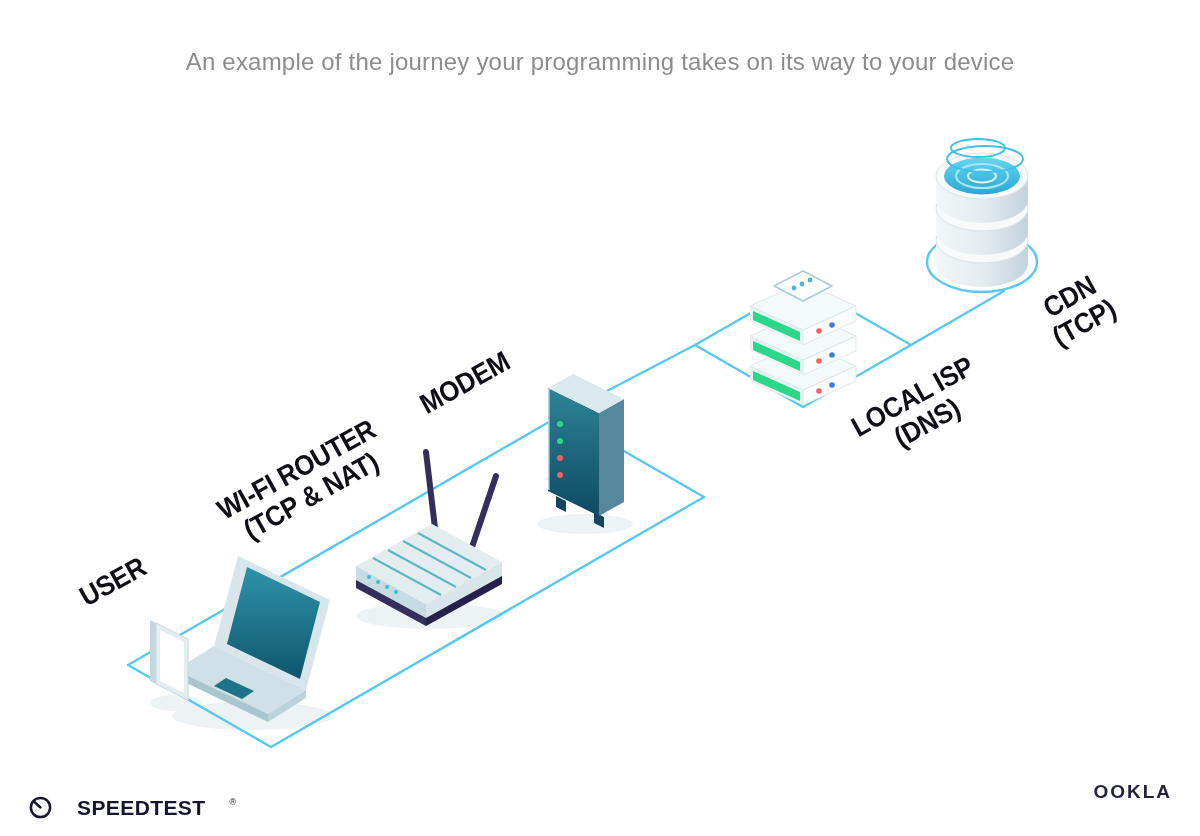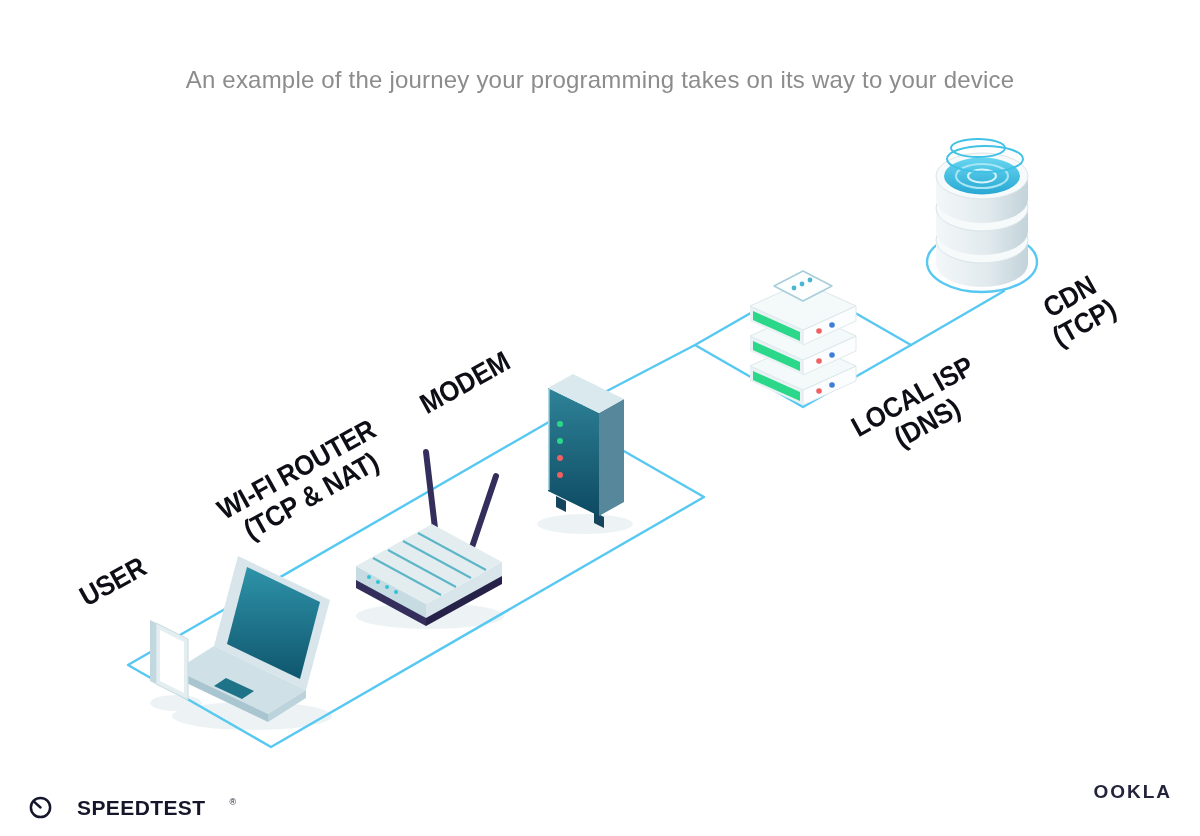--- a/index.html
+++ b/index.html
@@ -1,21 +1,21 @@
 <!DOCTYPE html>
 <html><head>
 <meta charset="utf-8">
 <style>
   *{margin:0;padding:0;box-sizing:border-box;}
   html,body{background:#ffffff;}
   .canvas{position:relative;width:1200px;height:836px;background:#ffffff;overflow:hidden;
           font-family:"Liberation Sans",sans-serif;}
   .header{position:absolute;top:38px;left:0;width:100%;text-align:center;}
   .header h1{font-size:28px;font-weight:700;color:#101018;letter-spacing:.2px;}
-  .header p{margin-top:28px;font-size:24px;font-weight:400;color:#8c8c8c;letter-spacing:.2px;}
+  .header p{margin-top:10px;font-size:24px;font-weight:400;color:#8c8c8c;letter-spacing:.2px;}
   .scene{position:absolute;left:0;top:0;}
   .node-label{position:absolute;text-align:center;font-weight:700;font-size:28px;line-height:1.07;
               color:#0e0e16;letter-spacing:-.3px;white-space:nowrap;
               transform:translate(-50%,-50%) rotate(-29deg) scaleX(.92);}
   #lbl-user{left:113px;top:582px;}
   #lbl-router{left:304px;top:483px;}
   #lbl-modem{left:465px;top:383px;}
   #lbl-isp{left:920px;top:410px;}
   #lbl-cdn{left:1077px;top:310px;}
   .footer{position:absolute;left:0;right:0;bottom:16px;display:flex;justify-content:space-between;

